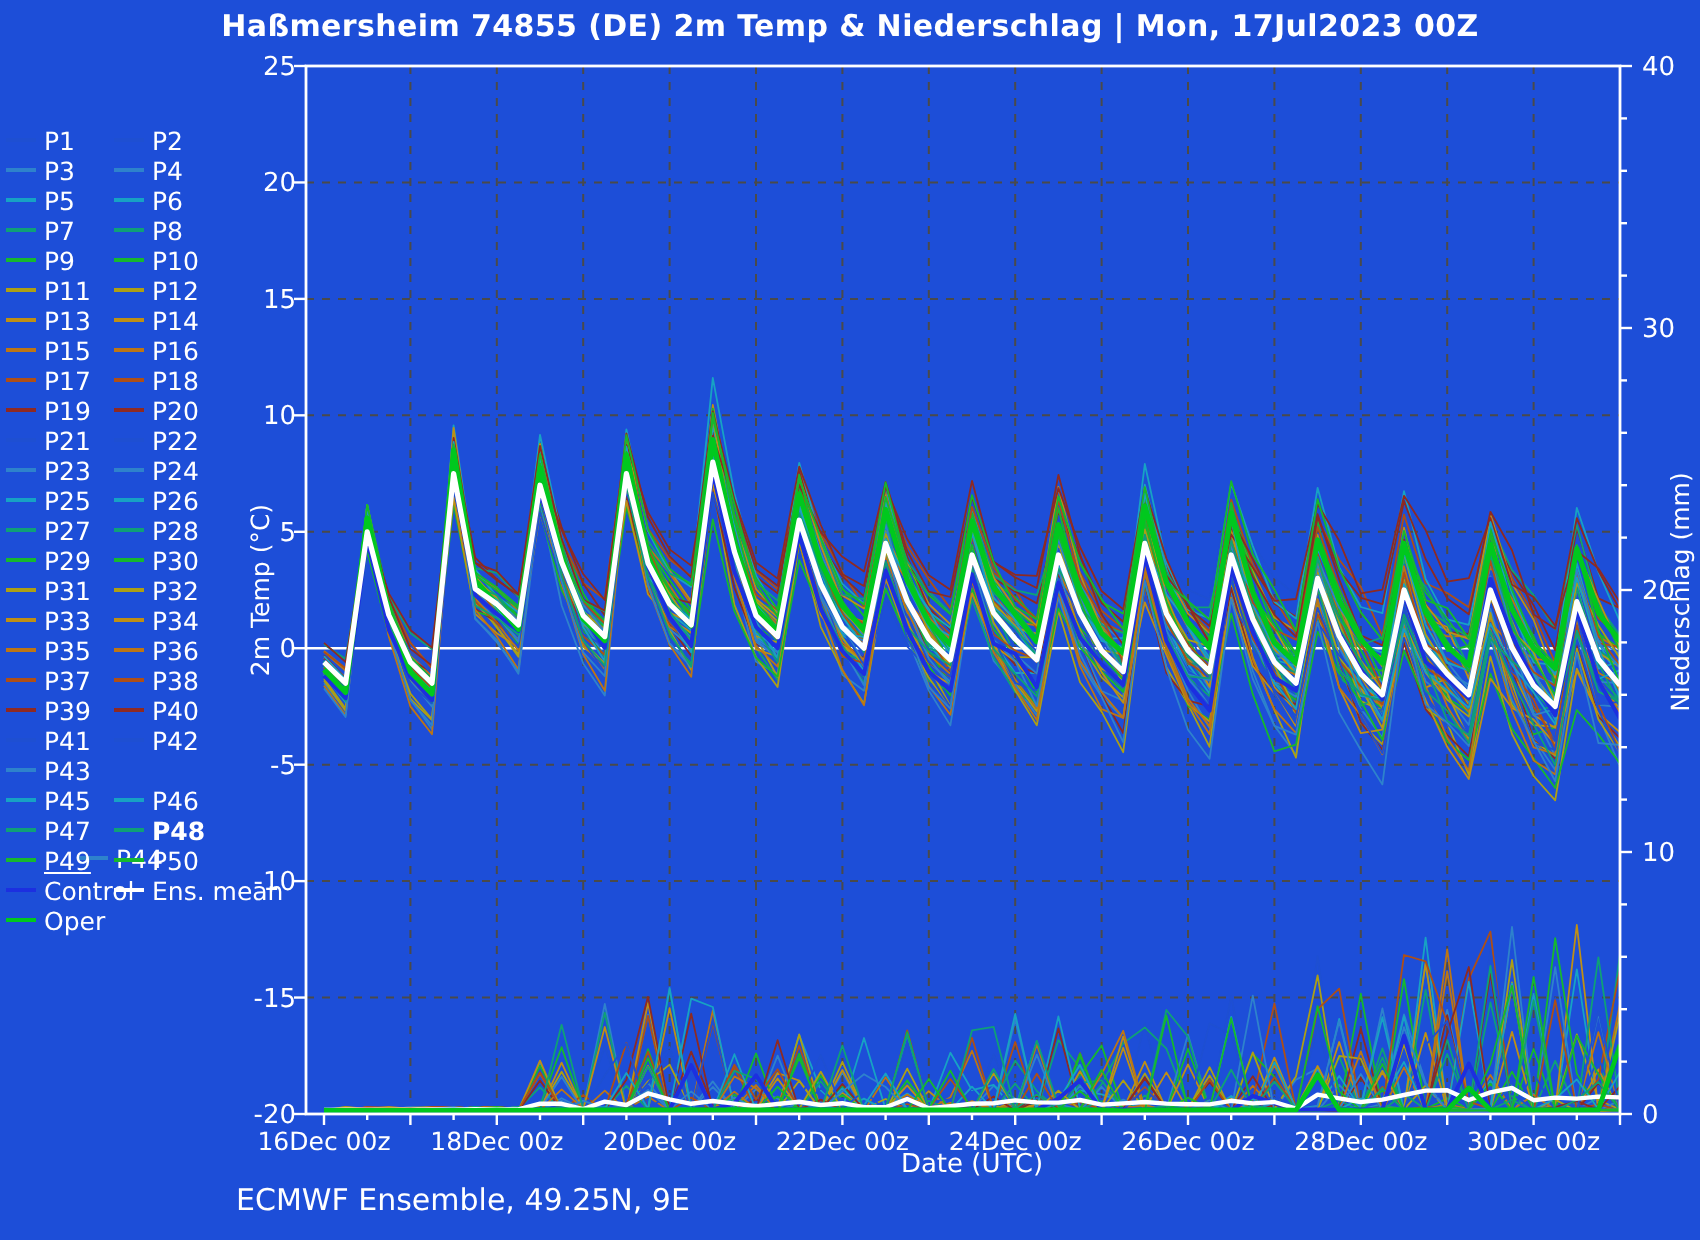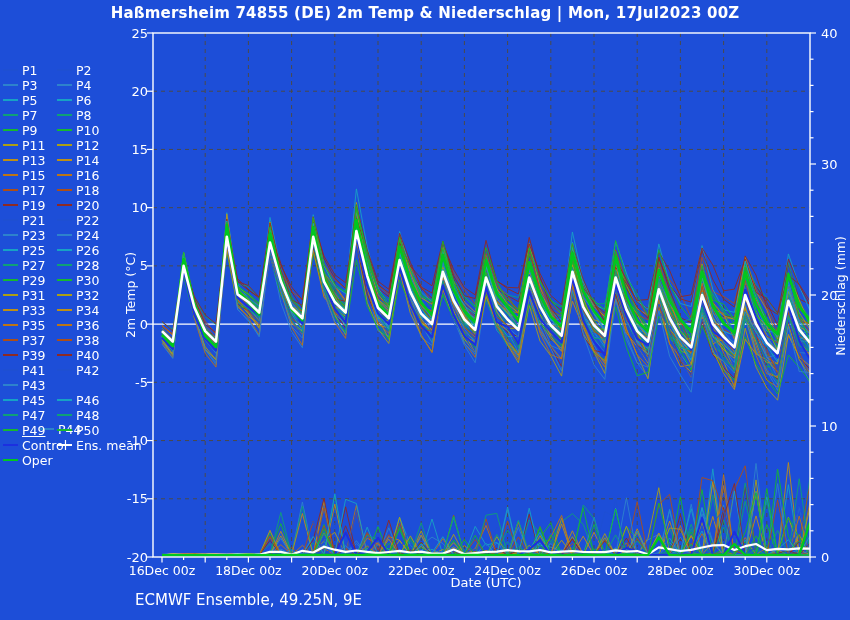--- a/index.html
+++ b/index.html
@@ -1,20 +1,20 @@
 <!DOCTYPE html>
 <html><head>
 <meta charset="utf-8">
 <style>
   html,body{margin:0;padding:0;background:#000;}
   .stage{position:relative;width:850px;height:620px;background:#1d4ed8;overflow:hidden;
          font-family:"DejaVu Sans",sans-serif;color:#fff;}
   .title{position:absolute;top:4px;left:0;width:850px;text-align:center;
          font-size:15px;font-weight:bold;letter-spacing:.2px;}
-  .footer-left{position:absolute;left:135px;top:591px;font-size:15px;}
+  .footer-left{position:absolute;left:118px;top:591px;font-size:15px;}
   .footer-right{position:absolute;left:645px;top:591px;font-size:15px;}
   .xaxis-title{position:absolute;left:416px;top:575px;width:140px;text-align:center;font-size:13px;}
   .yaxis-title{position:absolute;white-space:nowrap;font-size:12.5px;}
   .yaxis-title.left{left:130px;top:295px;transform:translate(-50%,-50%) rotate(-90deg);}
   .yaxis-title.right{left:840px;top:296px;transform:translate(-50%,-50%) rotate(-90deg);}
   .legend{position:absolute;left:0;top:28px;width:152px;height:420px;}
   .lg-item{position:absolute;display:flex;align-items:center;gap:4px;height:14px;font-size:12.5px;}
   .lg-swatch{display:inline-block;width:15px;height:2.2px;}
   svg text{font-family:"DejaVu Sans",sans-serif;}
 </style>
@@ -206,21 +206,21 @@
         <span>P45</span>
       </div>
       <div class="lg-item" style="left: 57px; top: 365px;">
         <span class="lg-swatch" style="background: rgb(23, 162, 196);"></span>
         <span>P46</span>
       </div>
       <div class="lg-item" style="left: 3px; top: 380px;">
         <span class="lg-swatch" style="background: rgb(15, 160, 119);"></span>
         <span>P47</span>
       </div>
-      <div class="lg-item" style="left: 57px; top: 380px;">
+      <div class="lg-item" style="left: 57px; top: 380px; font-weight: bold;">
         <span class="lg-swatch" style="background: rgb(15, 160, 119);"></span>
         <span>P48</span>
       </div>
       <div class="lg-item" style="left: 3px; top: 395px; text-decoration: underline;">
         <span class="lg-swatch" style="background: rgb(22, 184, 46);"></span>
         <span>P49</span>
       </div>
       <div class="lg-item" style="left: 57px; top: 395px;">
         <span class="lg-swatch" style="background: rgb(22, 184, 46);"></span>
         <span>P50</span>

